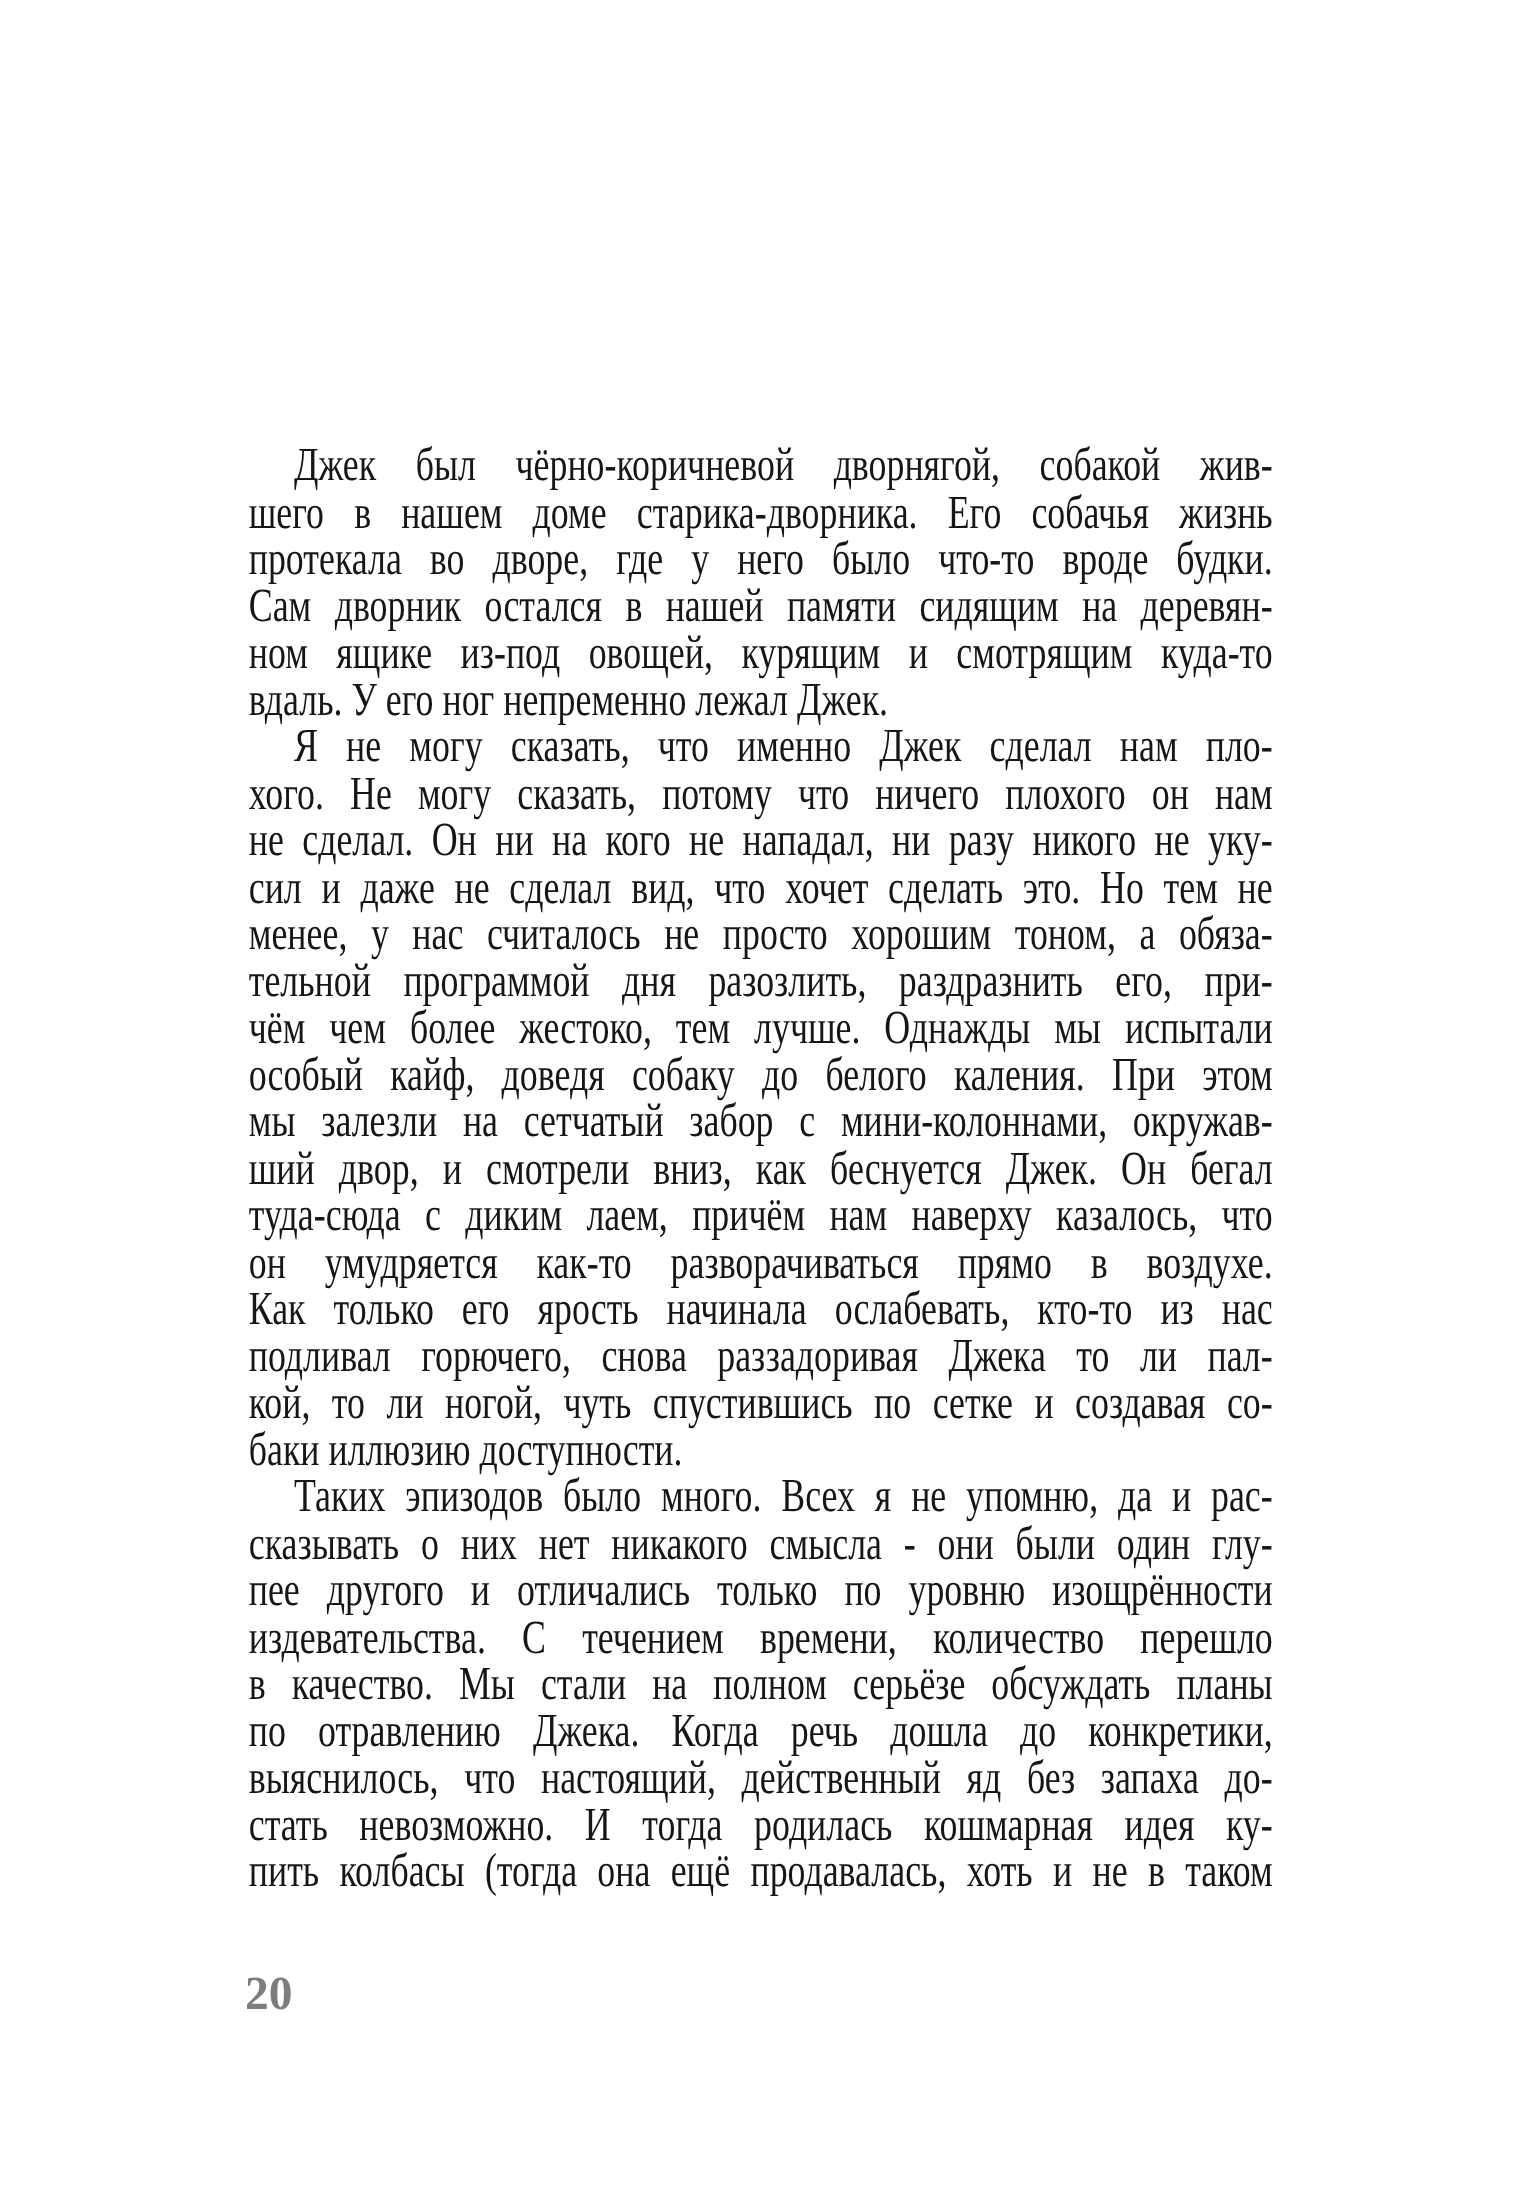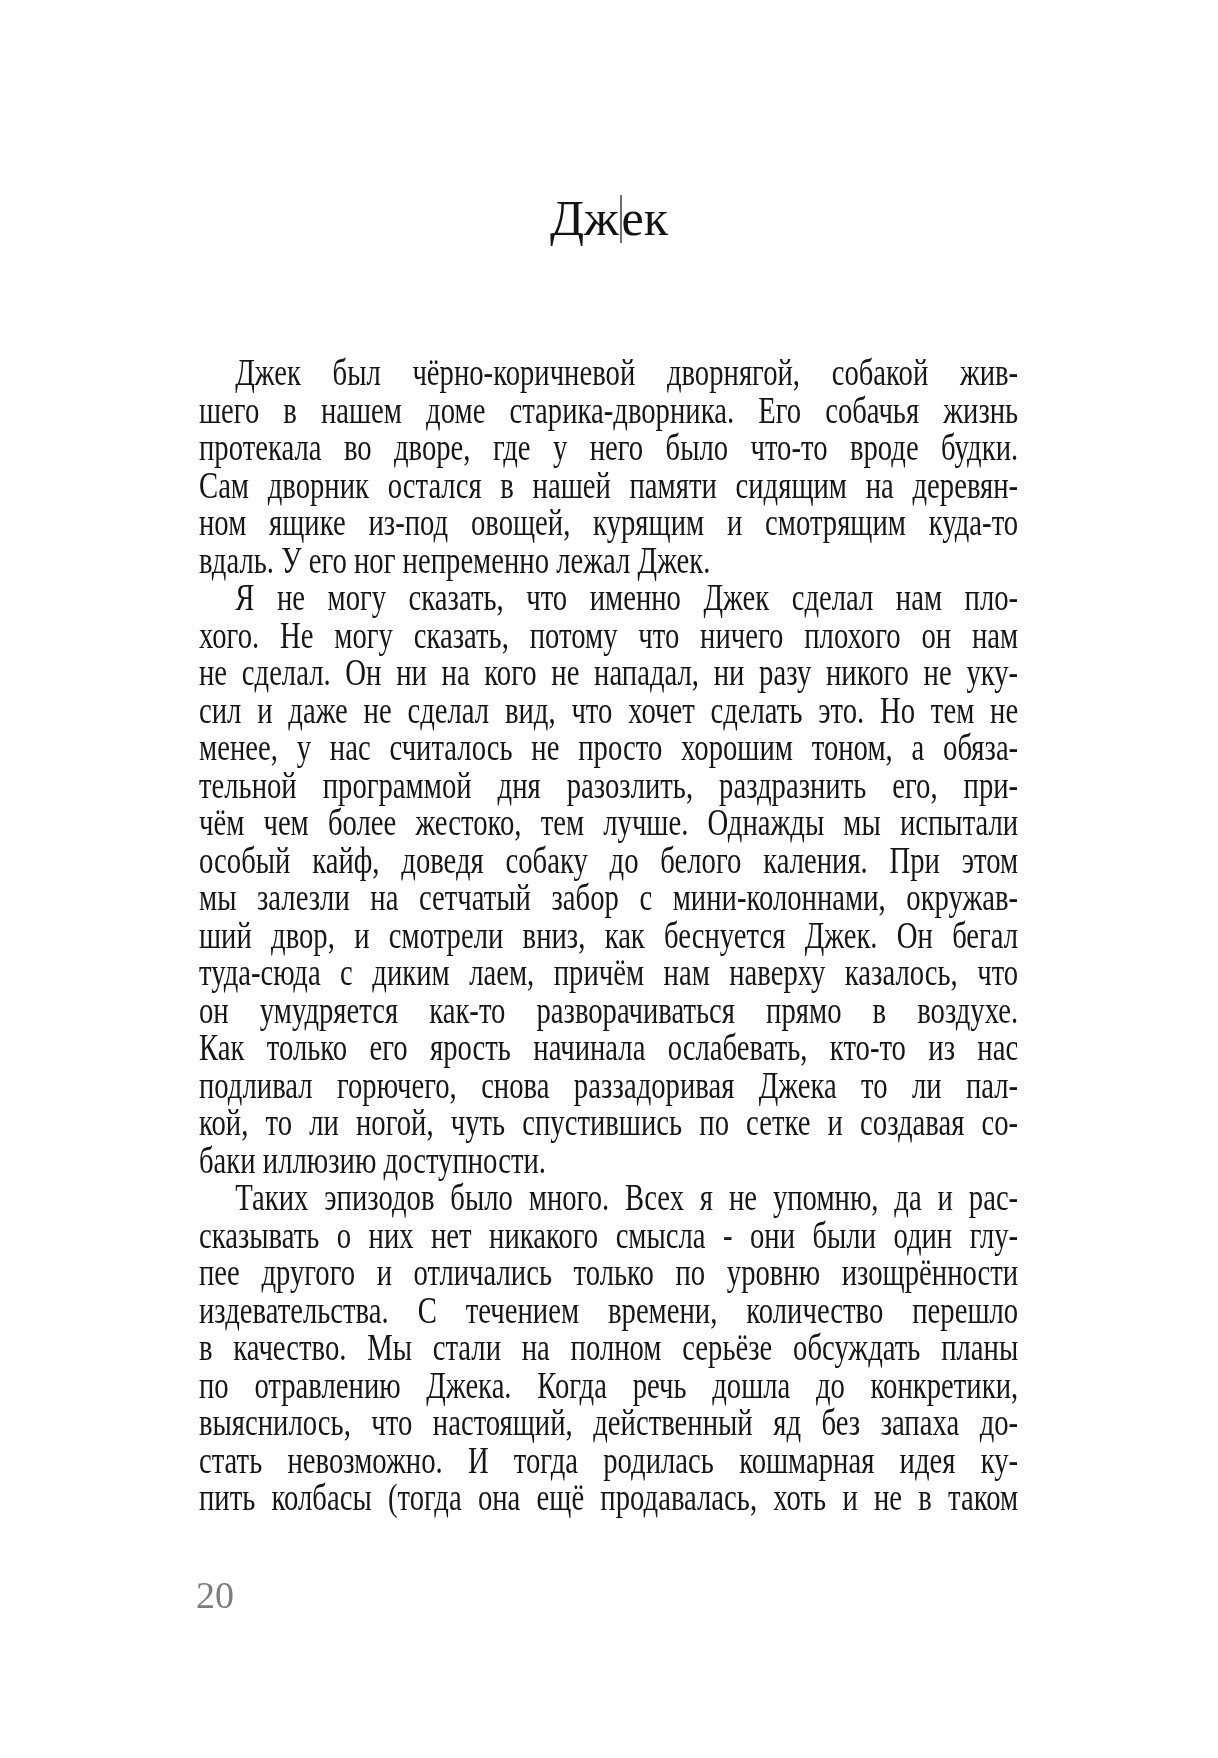--- a/index.html
+++ b/index.html
@@ -59,28 +59,28 @@
   }
   .line.first { text-indent: 48px; }
   .line.lastline { text-align-last: left; }
   .page-number {
     position: absolute;
     left: 196px;
     top: 1576px;
     font-size: 38px;
     line-height: 1.0;
     color: #7d7d7d;
+    font-weight: bold;
   }
 </style>
 </head>
 <body>
 
 <div class="page">
 
-  <h1 class="chapter-title"><span>Дж</span><span class="caret"></span><span>ек</span></h1>
 
   <div class="text-body">
       <div class="para">
         <div class="line first">Джек был чёрно-коричневой дворнягой, собакой жив-</div>
         <div class="line">шего в нашем доме старика-дворника. Его собачья жизнь</div>
         <div class="line">протекала во дворе, где у него было что-то вроде будки.</div>
         <div class="line">Сам дворник остался в нашей памяти сидящим на деревян-</div>
         <div class="line">ном ящике из-под овощей, курящим и смотрящим куда-то</div>
         <div class="line lastline">вдаль. У его ног непременно лежал Джек.</div>
       </div>

